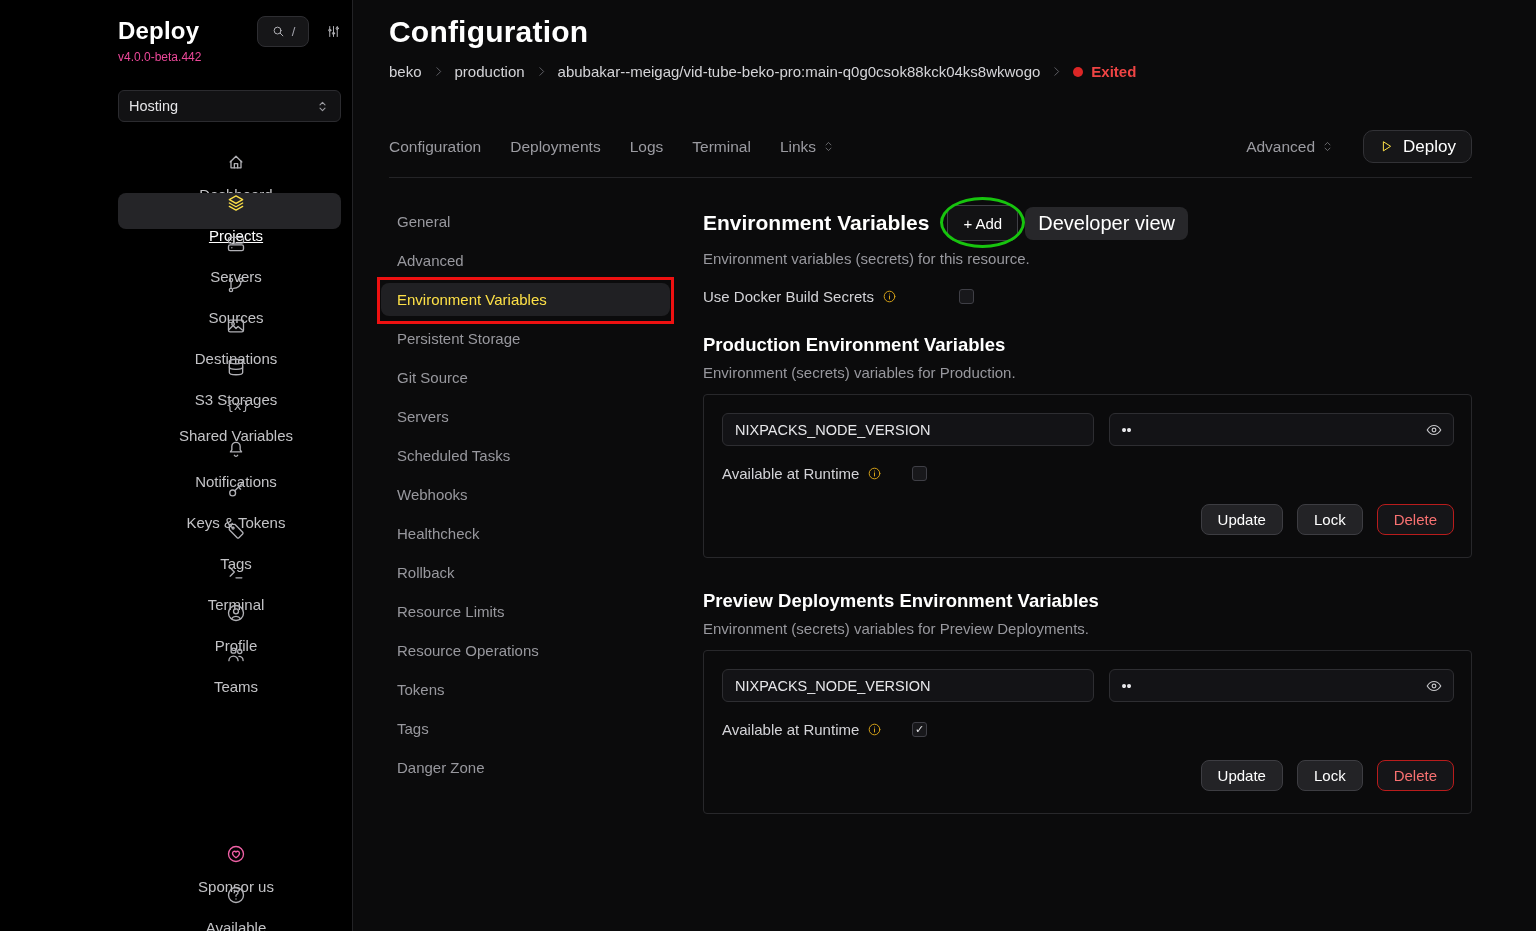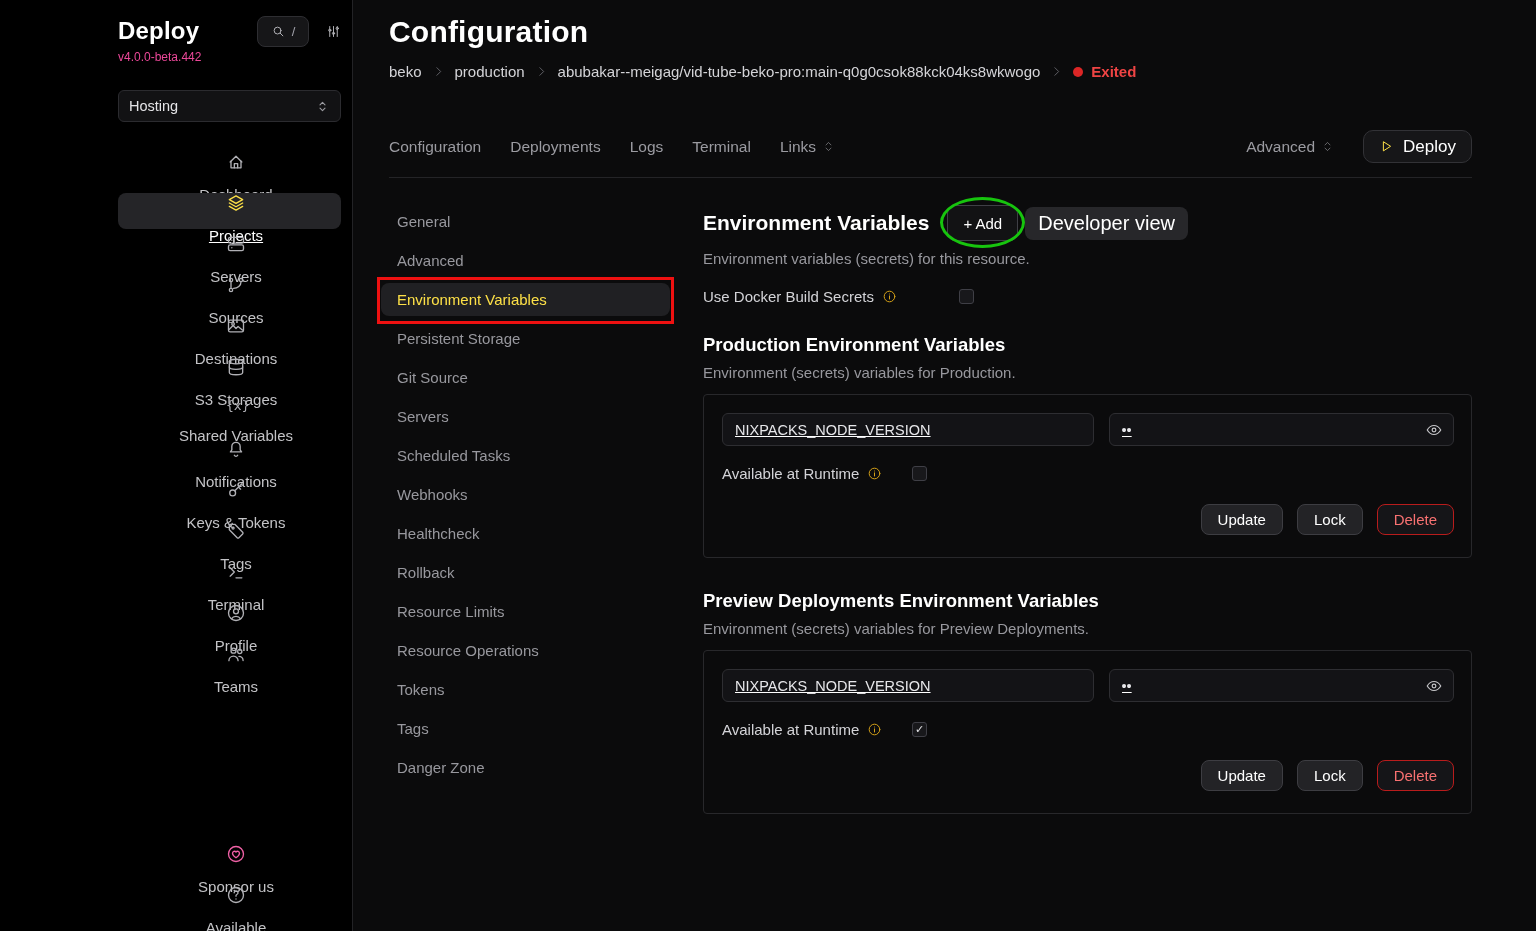--- a/index.html
+++ b/index.html
@@ -101,21 +101,21 @@
   .label-group.w2 { width:190px; }
   .info-icon { width:15px; height:15px; stroke:#d4a017; }
   .checkbox { width:15px; height:15px; background:#18181b; border:1px solid #3f3f46;
               border-radius:3px; display:flex; align-items:center; justify-content:center;
               font-size:11px; color:#e4e4e7; line-height:1; cursor:pointer; }
 
   .section-title { margin-top:28px; font-size:18.5px; font-weight:700; }
   .section-sub { margin-top:8px; color:#98989e; }
   .var-box { margin-top:13px; border:1px solid #28282b; border-radius:4px;
              padding:18px 17px 22px 18px; }
-  .inputs-row { display:flex; gap:15px;text-decoration:underline; }
+  .inputs-row { display:flex; gap:15px; }
   .text-input { flex:1; height:33px; background:#131316; border:1px solid #2e2e32;
                 border-radius:6px; color:#e7e7ea; font-size:14.5px; padding:0 12px;
                 font-family:inherit; outline:none; }
   .secret-wrap { flex:1; position:relative; display:flex; }
   .secret-wrap .text-input { width:100%; padding-right:42px; }
   .eye-btn { position:absolute; right:11px; top:50%; transform:translateY(-50%);
              background:none; border:none; display:flex; }
   .eye-icon { width:18px; height:18px; stroke:#c3c3c6; }
   .runtime-row { margin-top:17px; }
   .btns-row { margin-top:21px; display:flex; justify-content:flex-end; gap:14px; }

